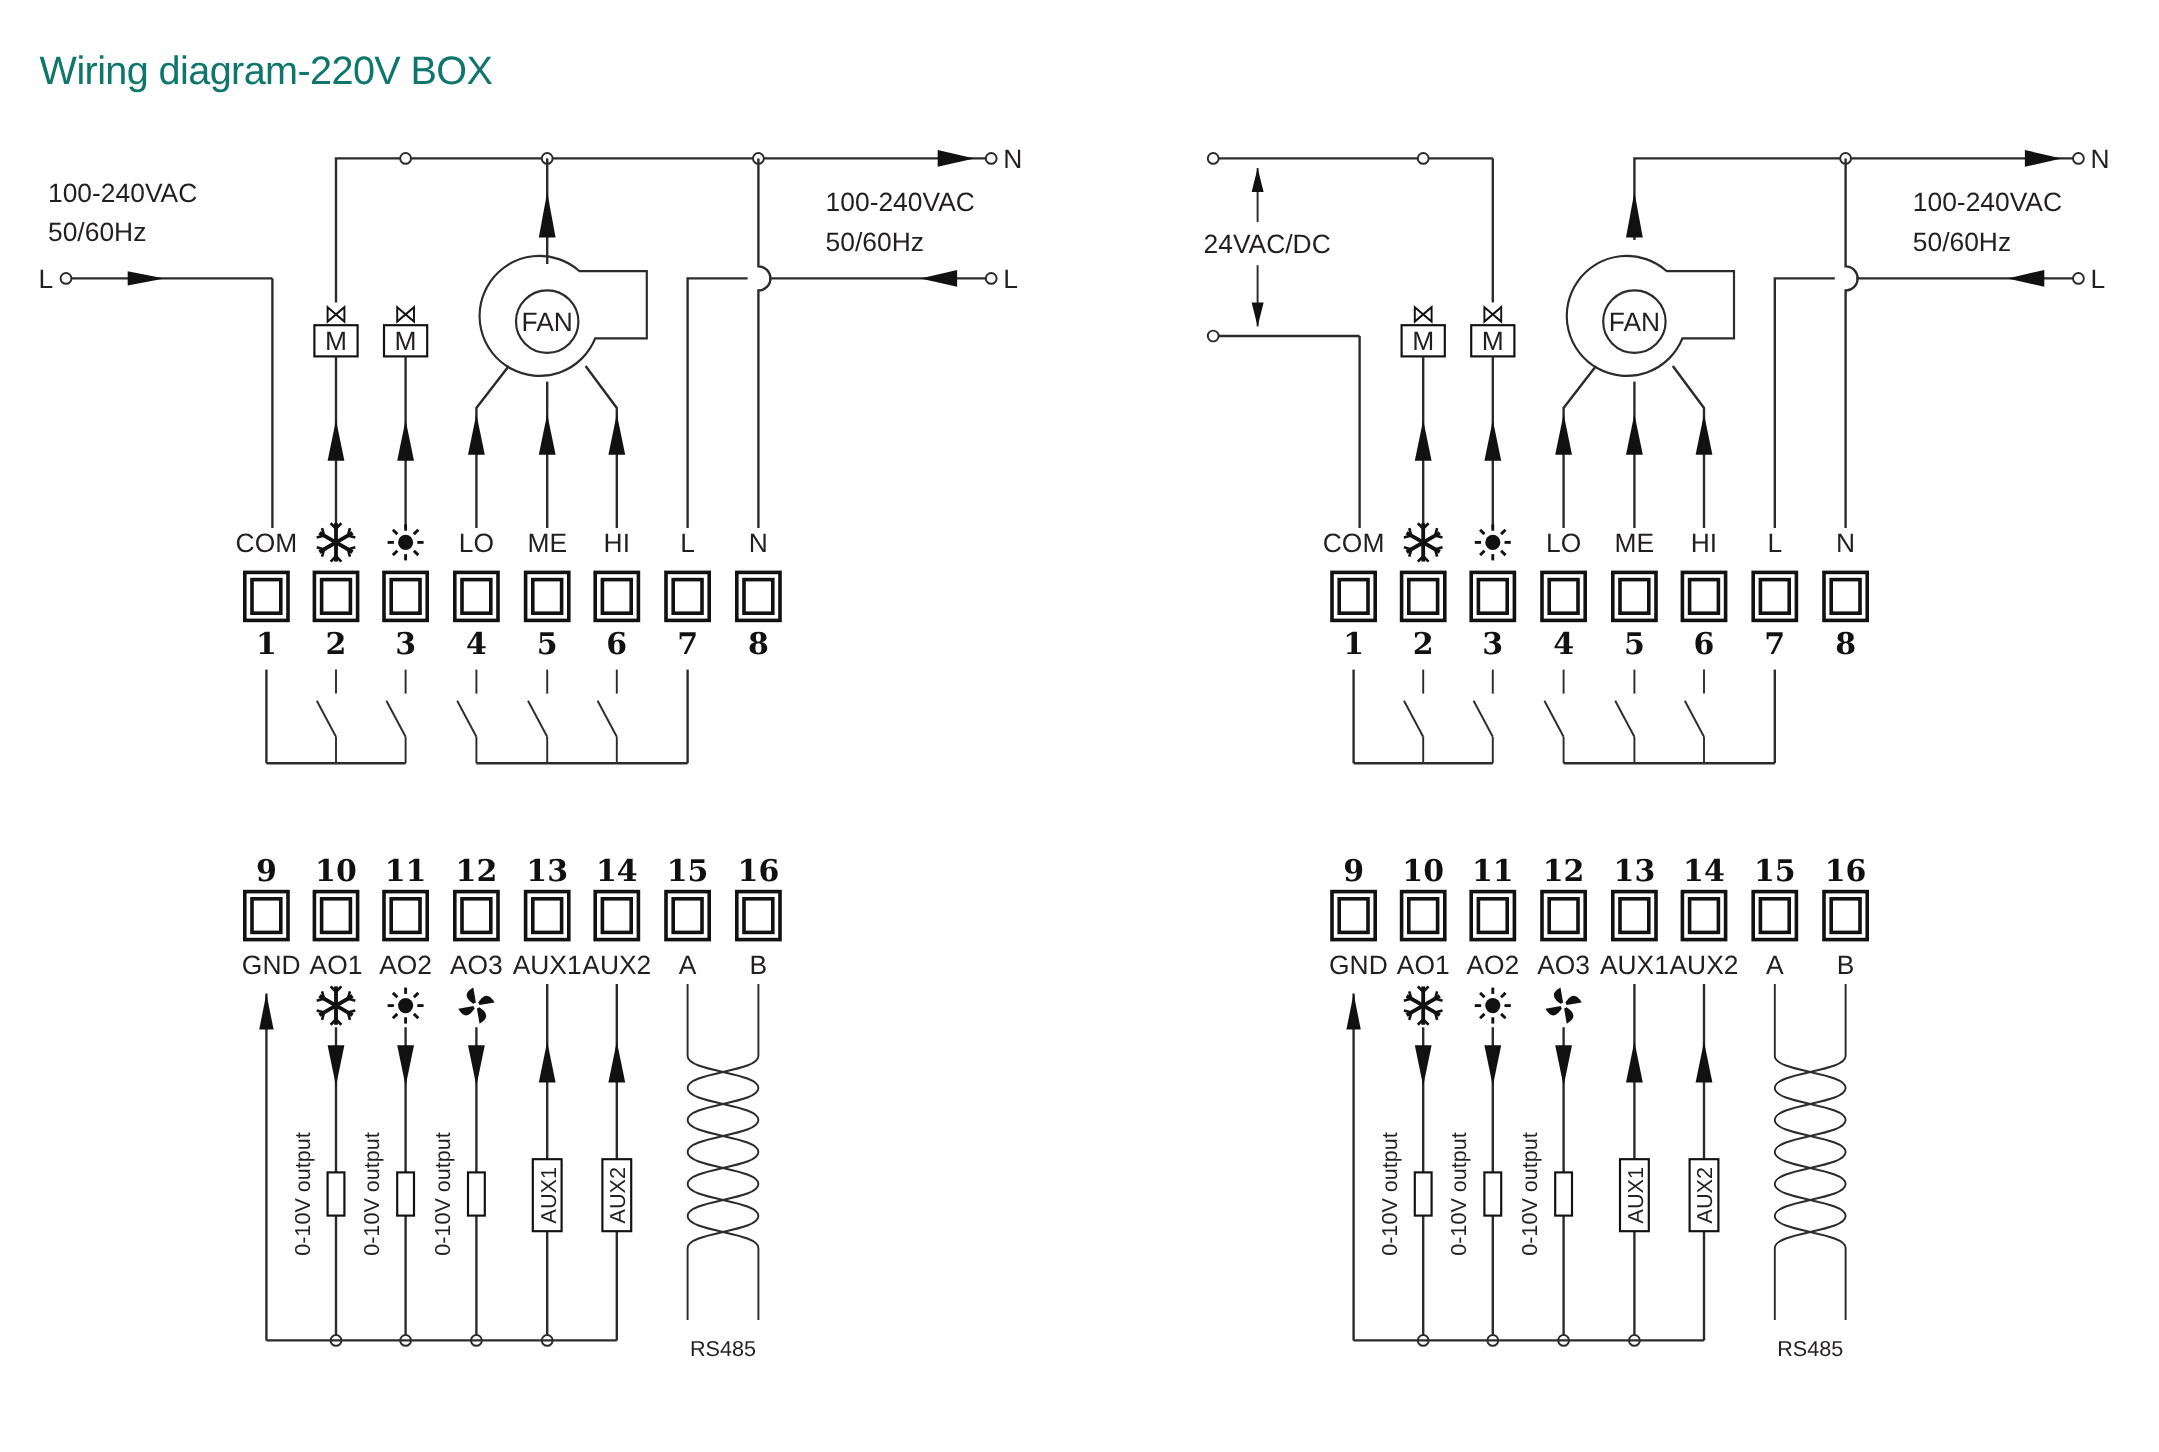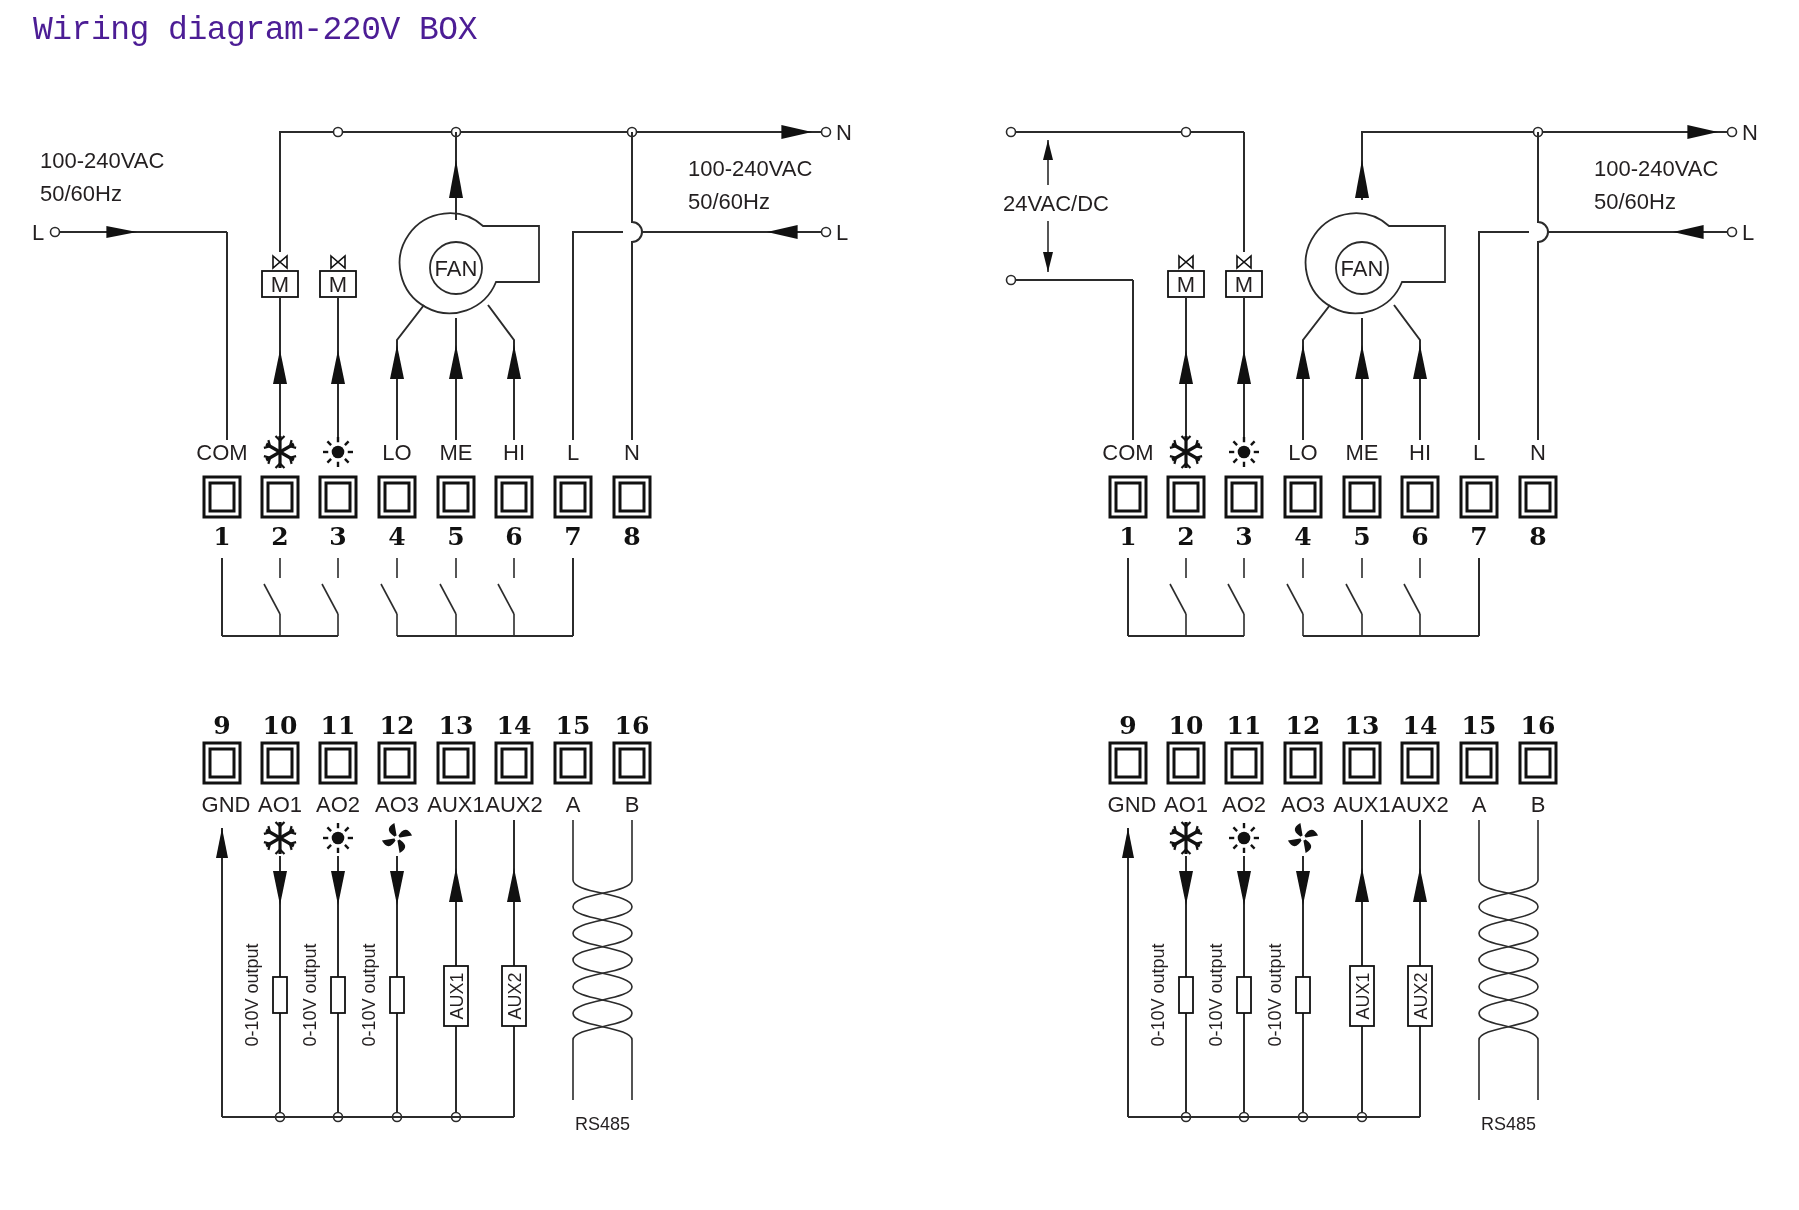--- a/index.html
+++ b/index.html
@@ -1,19 +1,19 @@
 <!DOCTYPE html>
 <html><head>
 <meta charset="utf-8">
 <style>
   html, body { margin: 0; padding: 0; background: #ffffff; }
   body { width: 1799px; height: 1210px; position: relative; overflow: hidden;
          font-family: "DejaVu Sans", sans-serif; color: #231f20; }
-  .title { position: absolute; left: 33px; top: 12px; font-size: 33px; font-weight: 500;
-           font-family: Liberation Mono, monospace; letter-spacing: -0.5px; color: #4c1d95; }
+  .title { position: absolute; left: 33px; top: 40px; font-size: 33px; font-weight: 500;
+           font-family: Liberation Sans, sans-serif; letter-spacing: -0.5px; color: #0f766e; }
   svg#diagram { position: absolute; left: 0; top: 0; }
   .wire { stroke: #2b2b2b; stroke-width: 2; fill: none; }
   .thin { stroke: #2b2b2b; stroke-width: 1.6; fill: none; }
   .term-outer { fill: none; stroke: #111; stroke-width: 3; }
   .term-inner { fill: none; stroke: #111; stroke-width: 3; }
   .lbl { font-family: "Liberation Sans", sans-serif; font-size: 22px; fill: #231f20; }
   .num { font-family: "DejaVu Serif", serif; font-size: 25px; font-weight: bold; fill: #111; }
   .small { font-family: "Liberation Sans", sans-serif; font-size: 18px; fill: #231f20; }
   .arrow { fill: #111; }
   .node { fill: #fff; stroke: #2b2b2b; stroke-width: 1.6; }

